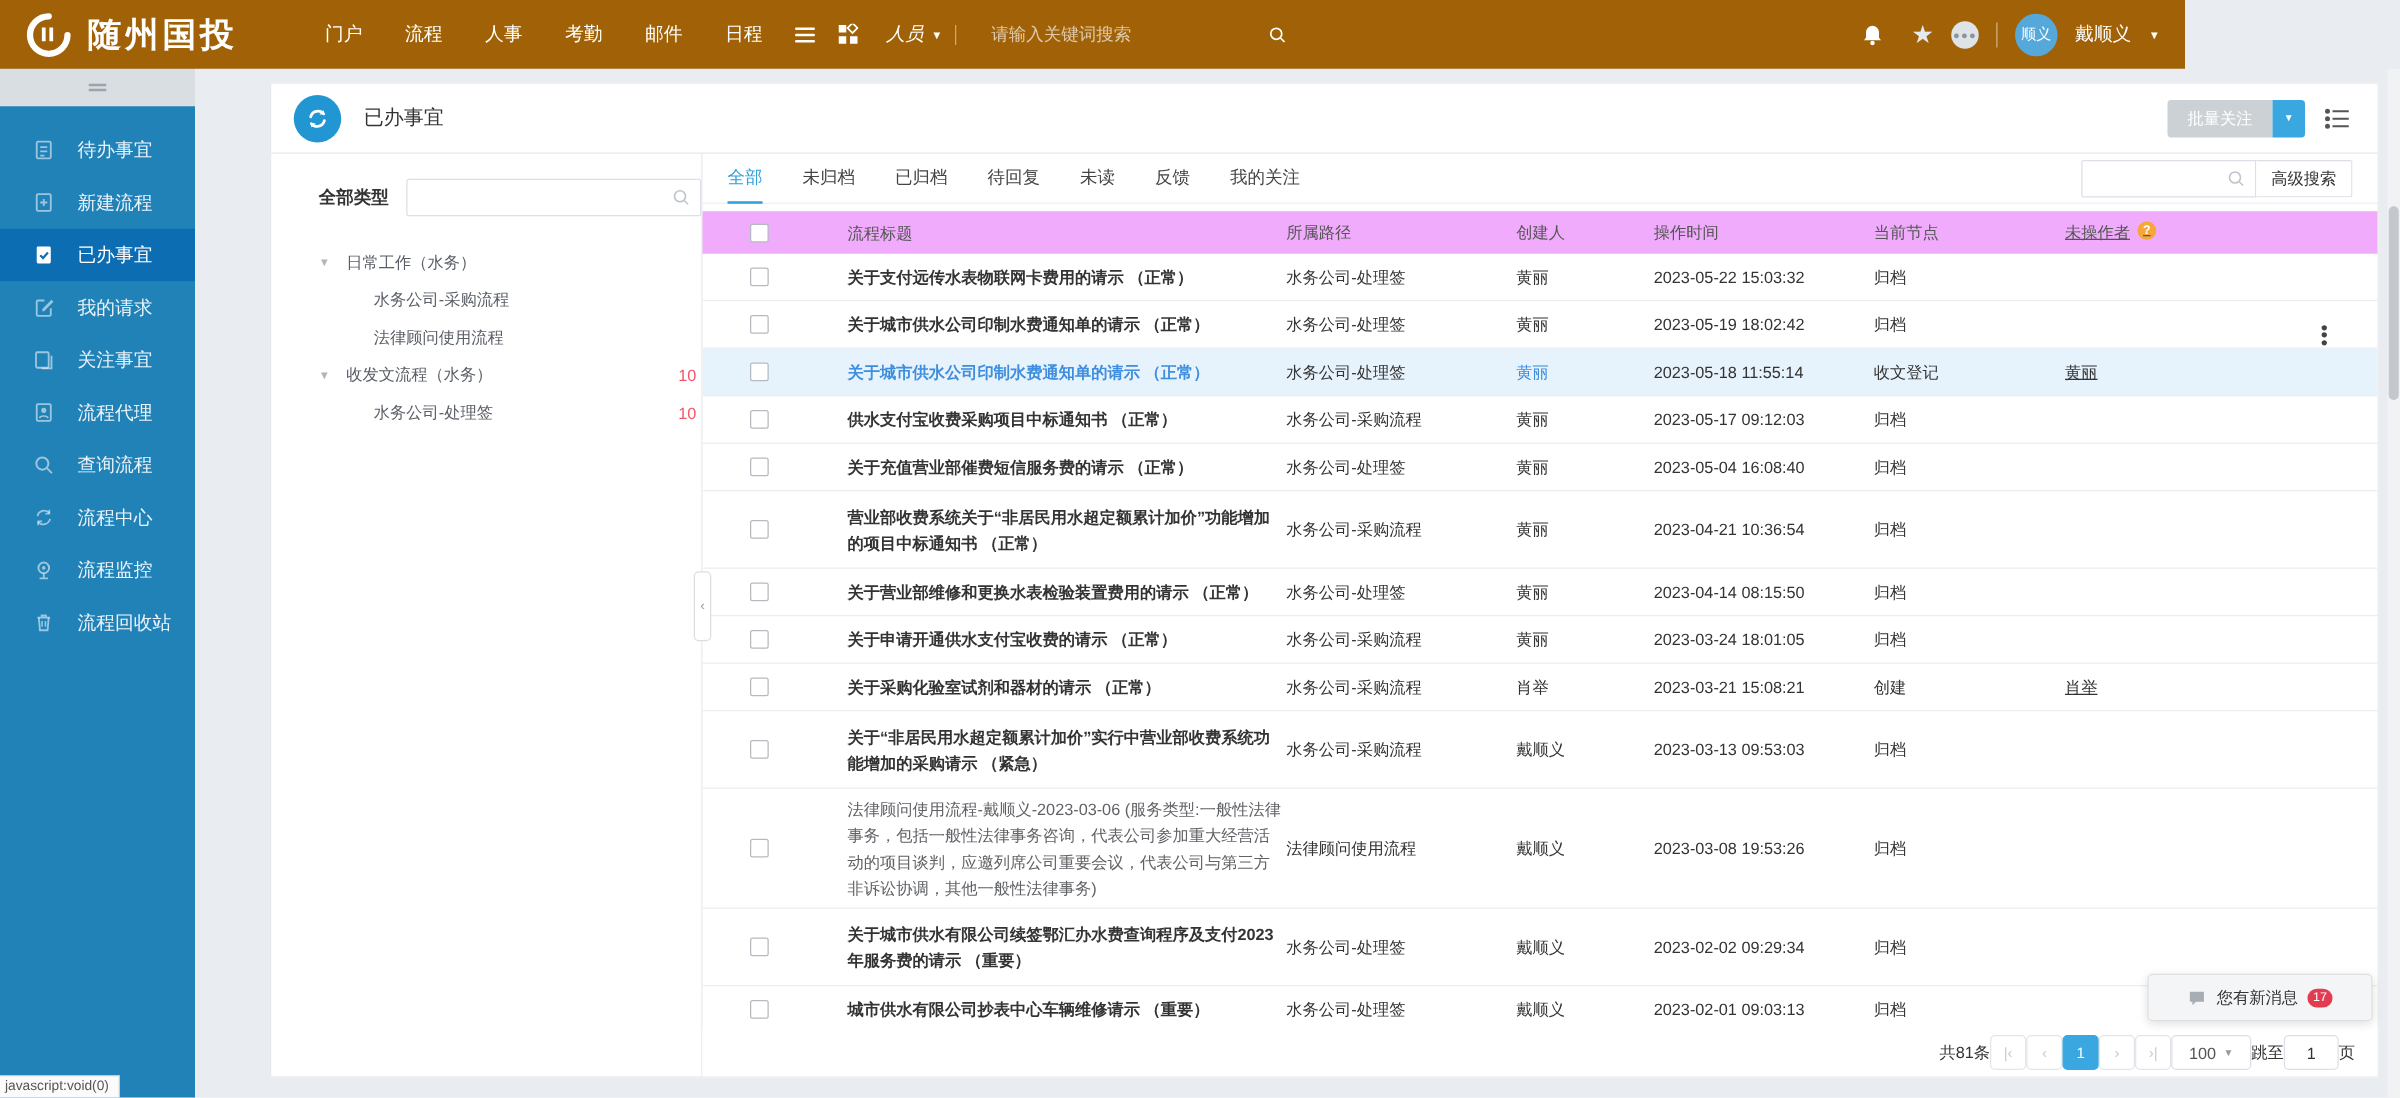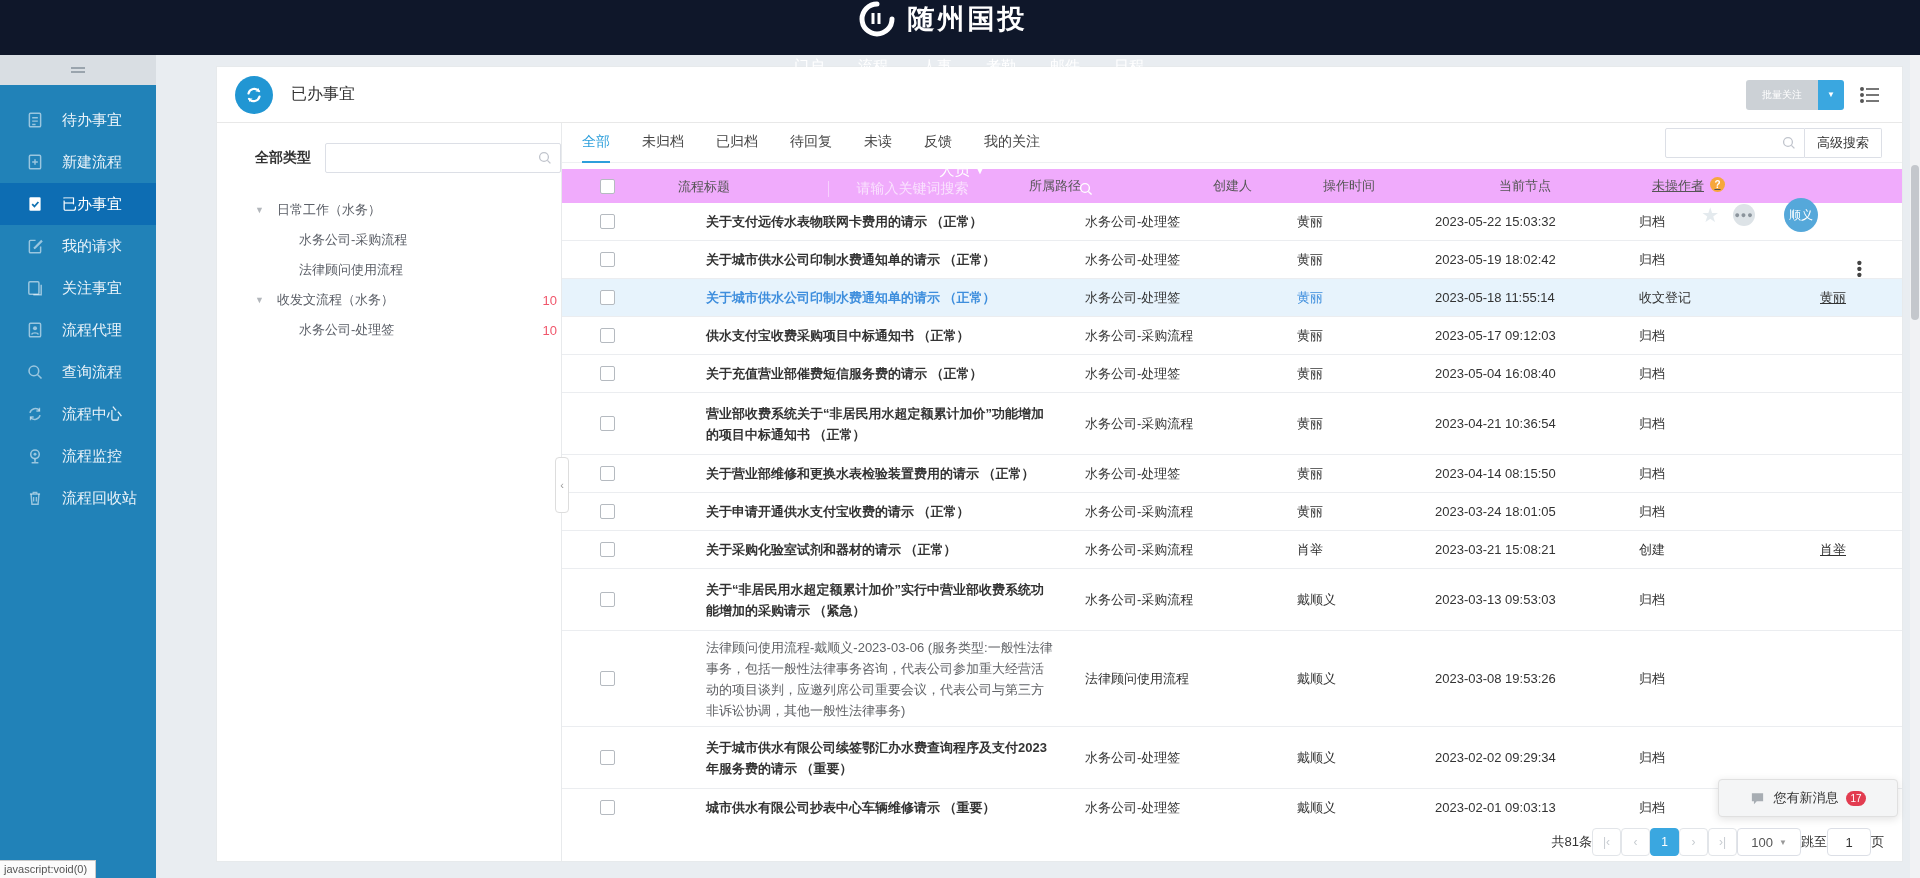--- a/index.html
+++ b/index.html
@@ -1,27 +1,27 @@
 <!DOCTYPE html>
 <html><head>
 <meta charset="utf-8">
 <style>
   *{margin:0;padding:0;box-sizing:border-box;}
   html,body{width:1920px;height:878px;overflow:hidden;font-family:"Liberation Sans","DejaVu Sans",sans-serif;background:#e9edf1;}
   
-  .topbar{position:absolute;left:0;top:0;width:1920px;height:55px;background:#0f172a;display:flex;align-items:center;padding:0 20px;z-index:30;flex-direction:column;}
+  .topbar{position:absolute;left:0;top:0;width:1748px;height:55px;background:#a16207;display:flex;align-items:center;padding:0 20px;z-index:30;}
   .logo{display:flex;align-items:center;gap:12px;width:205px;flex:none;}
   .logo-icon{width:38px;height:38px;flex:none;}
   .logo-text{color:#fff;font-size:27px;font-weight:bold;letter-spacing:3px;white-space:nowrap;}
   .top-menu{display:flex;align-items:center;margin-left:18px;}
   .top-menu-item{color:#fff;font-size:15px;padding:0 17px;height:55px;line-height:55px;cursor:pointer;white-space:nowrap;}
   .tb-iconbtn{display:inline-flex;align-items:center;justify-content:center;width:34px;height:34px;cursor:pointer;flex:none;}
   .hamburger{display:inline-block;width:16px;}
   .hamburger i{display:block;height:2px;background:#fff;margin:3px 0;border-radius:1px;}
-  .person-dd{display:flex;align-items:center;color:#fff;font-size:15px;margin:0 10px 0 14px;cursor:pointer;gap:6px;}
+  .person-dd{display:flex;align-items:center;color:#fff;font-size:15px;margin:0 10px 0 14px;cursor:pointer;gap:6px;font-style:italic;}
   .chev{font-size:9px;color:#fff;}
   .top-search{display:flex;align-items:center;width:265px;height:30px;color:rgba(255,255,255,.65);}
   .top-search .vline{width:1px;height:16px;background:rgba(255,255,255,.45);margin-right:12px;}
   .top-search .ph{font-size:14px;flex:1;margin-left:16px;}
   .top-right{margin-left:auto;display:flex;align-items:center;gap:14px;}
   .tb-divider{width:1px;height:20px;background:rgba(255,255,255,.5);}
   .avatar{width:34px;height:34px;border-radius:50%;background:#55a8da;color:#fff;font-size:12px;display:flex;align-items:center;justify-content:center;cursor:pointer;}
   .username{color:#fff;font-size:15px;cursor:pointer;}
   .ellipsis-circle{width:22px;height:22px;border-radius:50%;background:#dde3e7;color:#8b949c;font-size:9px;letter-spacing:1px;display:flex;align-items:center;justify-content:center;cursor:pointer;}
   .star-glyph{color:#e4eaee;font-size:20px;cursor:pointer;line-height:1;}
@@ -36,21 +36,21 @@
   .side-item.active .s-icon{color:#fff;}
   .s-icon svg{width:100%;height:100%;}
   
   .card{position:absolute;left:216px;top:66px;width:1687px;bottom:16px;background:#fff;border:1px solid #e7eaec;}
   .card-header{position:absolute;left:0;top:0;right:0;height:56px;border-bottom:1px solid #e8e8e8;display:flex;align-items:center;padding:0 22px 0 18px;}
   .page-icon{width:38px;height:38px;border-radius:50%;background:#2196d3;display:flex;align-items:center;justify-content:center;flex:none;}
   .page-icon svg{width:20px;height:20px;}
   .page-title{font-size:16px;color:#333;margin-left:18px;}
   .header-right{margin-left:auto;display:flex;align-items:center;gap:16px;}
   .batch-btn{display:flex;height:30px;cursor:pointer;}
-  .batch-main{background:#ccd1d6;color:#fff;font-size:10px;padding:0 16px;display:flex;align-items:center;border-radius:3px 0 0 3px;}
+  .batch-main{background:#ccd1d6;color:#fff;font-size:13px;padding:0 16px;display:flex;align-items:center;border-radius:3px 0 0 3px;}
   .batch-caret{width:26px;background:#3aa7e0;color:#fff;font-size:8px;display:flex;align-items:center;justify-content:center;border-radius:0 3px 3px 0;}
   .list-icon{width:20px;height:18px;cursor:pointer;color:#555;}
   .list-icon svg{width:100%;height:100%;}
   
   .tree-panel{position:absolute;left:16px;top:56px;width:344px;bottom:0;padding:20px 16px 0 22px;}
   .tree-filter{display:flex;align-items:center;gap:14px;}
   .tree-filter-label{font-size:14px;font-weight:bold;color:#333;white-space:nowrap;}
   .tree-search{flex:1;height:30px;border:1px solid #dcdfe6;border-radius:2px;display:flex;align-items:center;padding:0 8px;}
   .tree-search .mag{margin-left:auto;color:#c0c4cc;}
   .mag svg{width:14px;height:14px;display:block;}
@@ -64,21 +64,21 @@
   
   .table-panel{position:absolute;left:345px;right:0;top:56px;bottom:0;}
   .tabs-bar{height:40px;display:flex;align-items:center;padding:0 20px;border-bottom:1px solid #eef0f2;}
   .tab{font-size:14px;color:#444;margin-right:32px;height:40px;line-height:36px;cursor:pointer;border-bottom:2px solid transparent;}
   .tab.active{color:#2d9fdb;border-bottom-color:#2d9fdb;}
   .tabs-right{margin-left:auto;display:flex;align-items:center;}
   .tbl-search{width:140px;height:30px;border:1px solid #dcdfe6;border-radius:2px 0 0 2px;display:flex;align-items:center;padding:0 8px;}
   .tbl-search .mag{margin-left:auto;color:#c0c4cc;}
   .adv-btn{height:30px;border:1px solid #dcdfe6;border-left:none;border-radius:0 2px 2px 0;font-size:13px;color:#333;padding:0 12px;display:flex;align-items:center;background:#fff;cursor:pointer;white-space:nowrap;}
   .thead{margin-top:6px;height:34px;background:#f0abfc;display:flex;align-items:center;font-size:13px;color:#555;}
-  .trow{display:flex;align-items:center;font-size:13px;color:#333;border-bottom:1px solid #ebedf0;min-height:38px;gap:28px;}
+  .trow{display:flex;align-items:center;font-size:13px;color:#333;border-bottom:1px solid #ebedf0;min-height:38px;}
   .trow.lines-2{min-height:62px;}
   .trow.lines-4{min-height:96px;}
   .trow.highlighted{background:#e7f3fc;}
   .trow.highlighted .c-title,.trow.highlighted .c-creator{color:#3e8edd;}
   .col{flex:none;}
   .c-check{width:90px;display:flex;justify-content:center;}
   .checkbox{width:15px;height:15px;border:1px solid #b5bac0;border-radius:2px;background:#fff;cursor:pointer;}
   .c-title{width:375px;padding-left:26px;font-weight:bold;line-height:21px;}
   .trow.muted .c-title{font-weight:normal;color:#606266;}
   .c-path{width:183px;padding-left:2px;}

